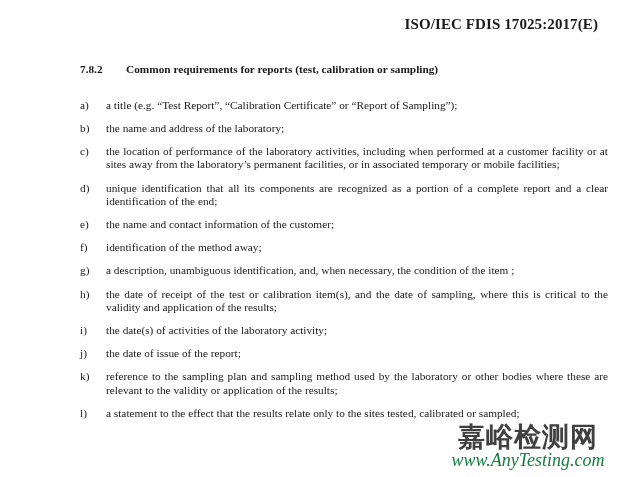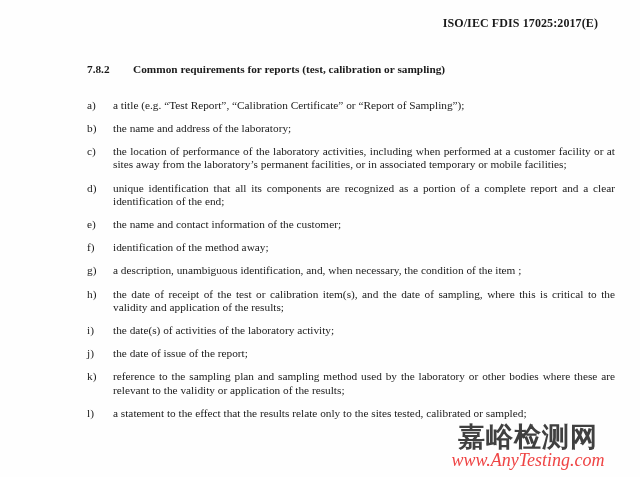--- a/index.html
+++ b/index.html
@@ -37,38 +37,38 @@
     font-weight: 700;
     letter-spacing: 1px;
     color: #404040;
     line-height: 1;
     white-space: nowrap;
   }
   .watermark-en {
     font-family: "Liberation Serif", "DejaVu Serif", serif;
     font-style: italic;
     font-size: 18px;
-    color: #ef4444;
+    color: #15803d;
     line-height: 1.1;
     margin-top: 1px;
     white-space: nowrap;
   }
   .doc-header {
     position: absolute;
     top: 16px;
     right: 42px;
-    font-size: 12px;
+    font-size: 15px;
     font-weight: bold;
     letter-spacing: 0.1px;
     white-space: nowrap;
     z-index: 2;
   }
   .content {
     position: absolute;
-    left: 87px;
+    left: 80px;
     top: 62px;
     width: 528px;
     z-index: 2;
   }
   .section-heading {
     font-size: 11.3px;
     font-weight: bold;
     margin: 0 0 22px 0;
     line-height: 1.3;
     white-space: nowrap;

